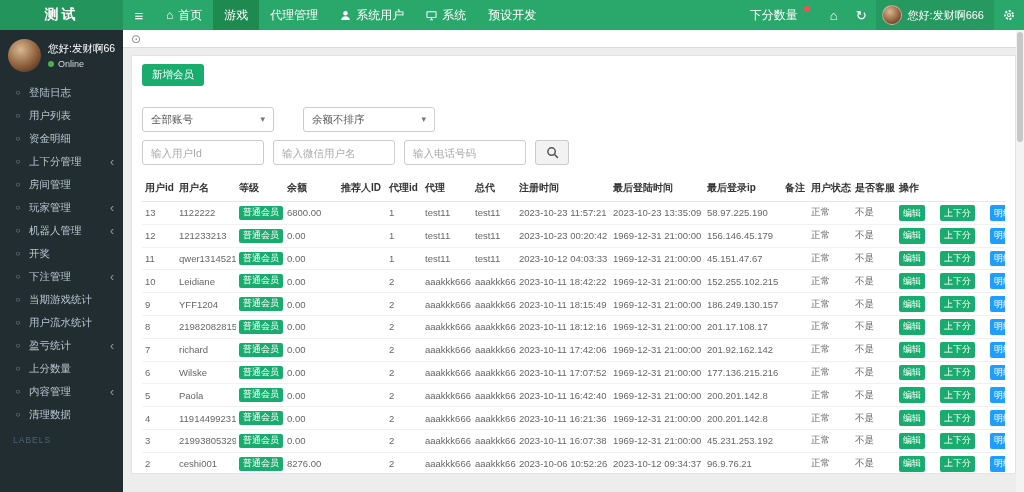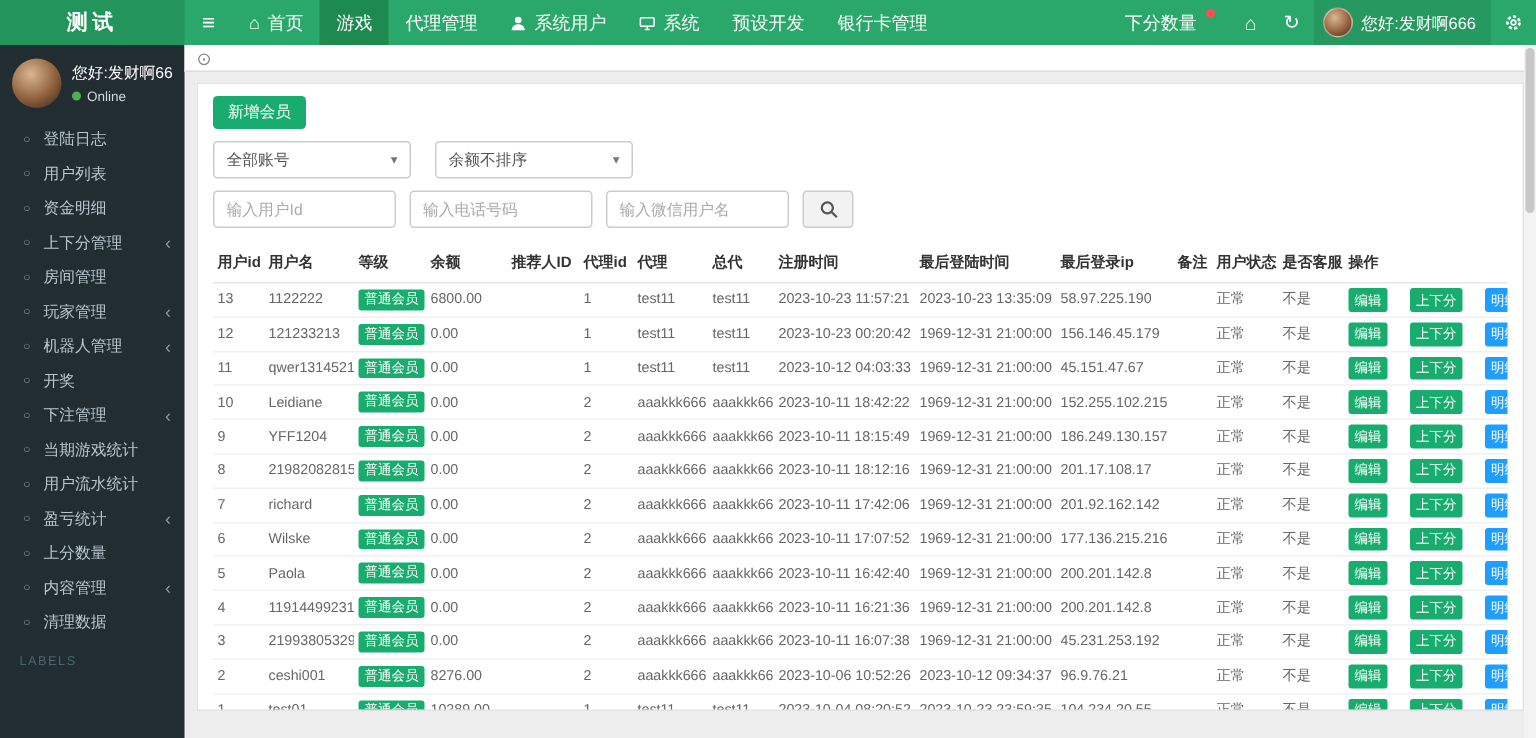--- a/index.html
+++ b/index.html
@@ -41,21 +41,21 @@
 
   
   .main{position:absolute;left:123px;top:30px;right:8px;bottom:0}
   .tabstrip{height:18px;background:#fff;border-bottom:1px solid #dcdcdc;display:flex;align-items:center;padding-left:8px}
   .circle-ic{color:#8b8b8b;font-size:12px;line-height:1;cursor:pointer}
   .card{position:absolute;left:8px;right:0;top:25px;bottom:18px;background:#fff;
     border:1px solid #e3e3e3;padding:8px 10px;overflow:hidden}
 
   .btn-add{background:#18ad6e;color:#fff;border:none;border-radius:3px;font-size:10.5px;
     padding:4px 10px;cursor:pointer}
-  .filters{margin-top:8px;display:flex;gap:16px}
+  .filters{margin-top:21px;display:flex;gap:29px}
   .select{width:132px;height:25px;border:1px solid #ccc;border-radius:3px;background:#fff;
     font-size:10.5px;color:#555;display:flex;align-items:center;justify-content:space-between;
     padding:0 8px;cursor:pointer}
   .caret{color:#777;font-size:9px;line-height:1}
   .searchrow{margin-top:8px;display:flex;gap:9px}
   .searchrow input{width:122px;height:25px;border:1px solid #ccc;border-radius:3px;
     font-size:10.5px;padding:0 8px;color:#333;outline:none}
   .searchrow input::placeholder{color:#aaa}
   .btn-search{width:34px;height:25px;border:1px solid #ccc;background:#f2f2f2;border-radius:3px;
     display:flex;align-items:center;justify-content:center;cursor:pointer}
@@ -113,23 +113,20 @@
           <svg width="11" height="11" viewBox="0 0 12 12" fill="none" stroke="#fff" stroke-width="1.1">
             <rect x="1" y="2" width="10" height="6.2" rx="0.8"></rect>
             <path d="M4.2 10.6h3.6M6 8.2v2.4"></path>
           </svg>
         </span>
         <span>系统</span>
       </div>
       <div class="nav-item">
         <span>预设开发</span>
       </div>
-      <div class="nav-item">
-        <span>银行卡管理</span>
-      </div>
     </div>
 
   <div class="nav-right">
     <div class="nav-item">
       <span>下分数量</span>
       <span class="badge-dot"></span>
     </div>
     <div class="icon-btn">⌂</div>
     <div class="icon-btn">↻</div>
     <div class="greet-block">
@@ -242,22 +239,22 @@
         <span class="caret">▾</span>
       </div>
       <div class="select">
         <span>余额不排序</span>
         <span class="caret">▾</span>
       </div>
     </div>
 
     <div class="searchrow">
       <input placeholder="输入用户Id" style="">
+      <input placeholder="输入微信用户名" style="">
       <input placeholder="输入电话号码" style="">
-      <input placeholder="输入微信用户名" style="">
       <button class="btn-search">
         <span style="display:flex">
           <svg width="13" height="13" viewBox="0 0 14 14" fill="none" stroke="#555" stroke-width="1.6">
             <circle cx="6" cy="6" r="4"></circle>
               <path d="M9.2 9.2l3.6 3.6"></path>
           </svg>
         </span>
       </button>
     </div>
 

